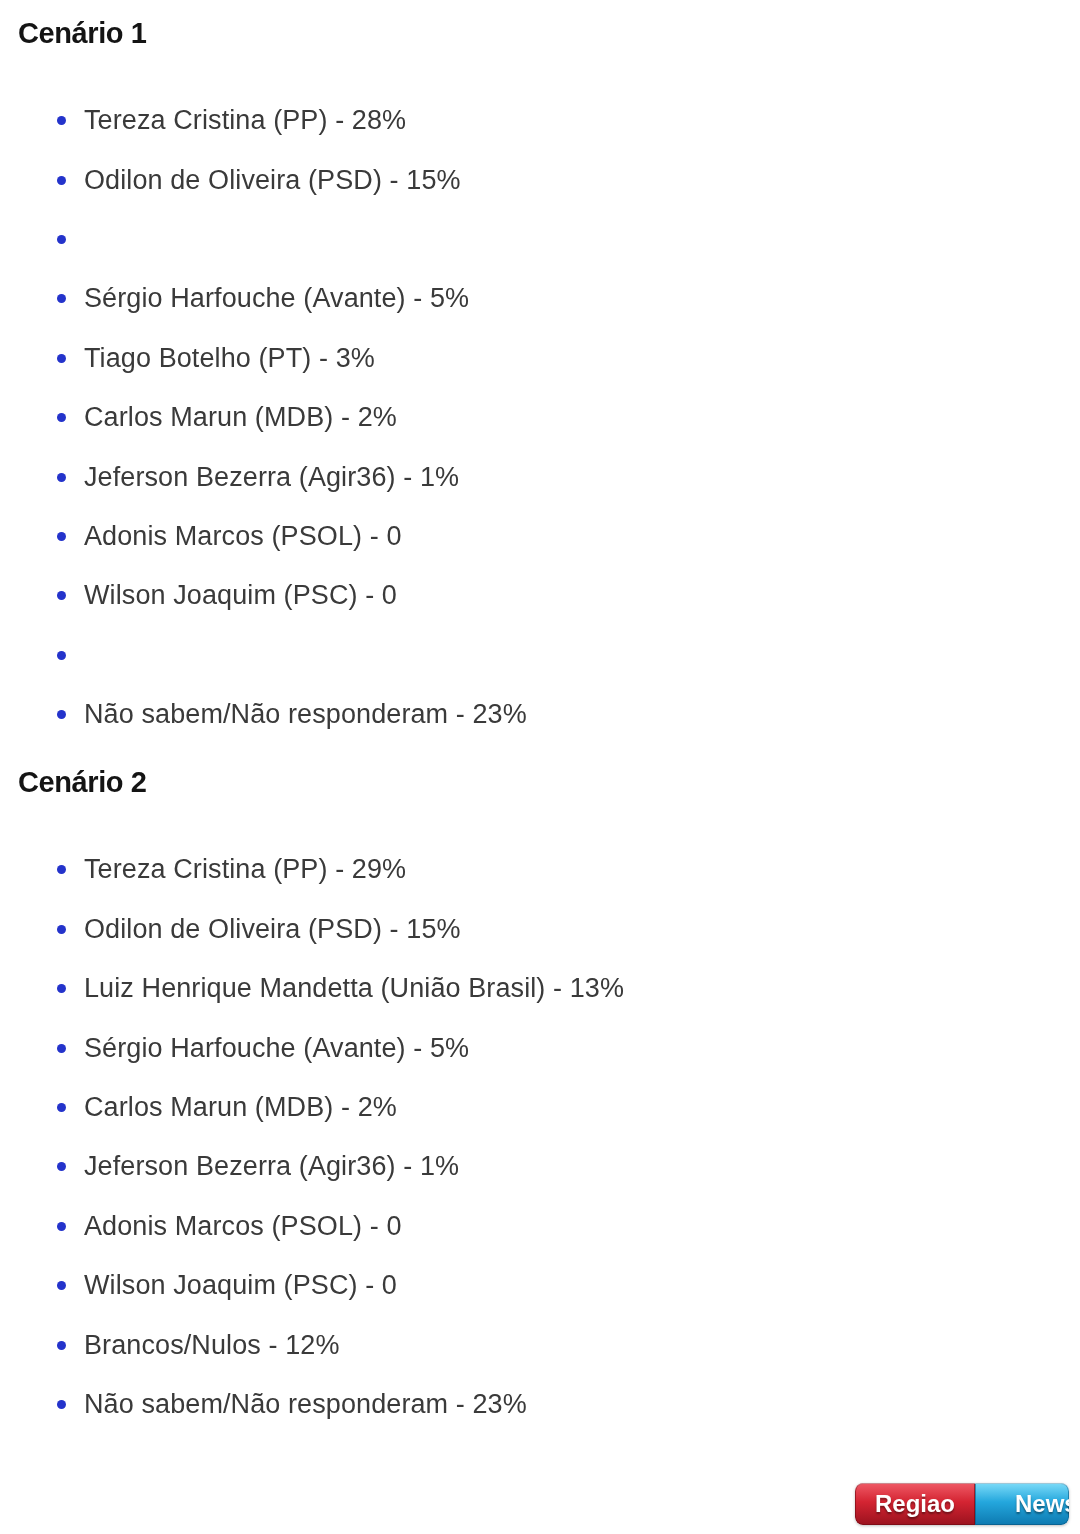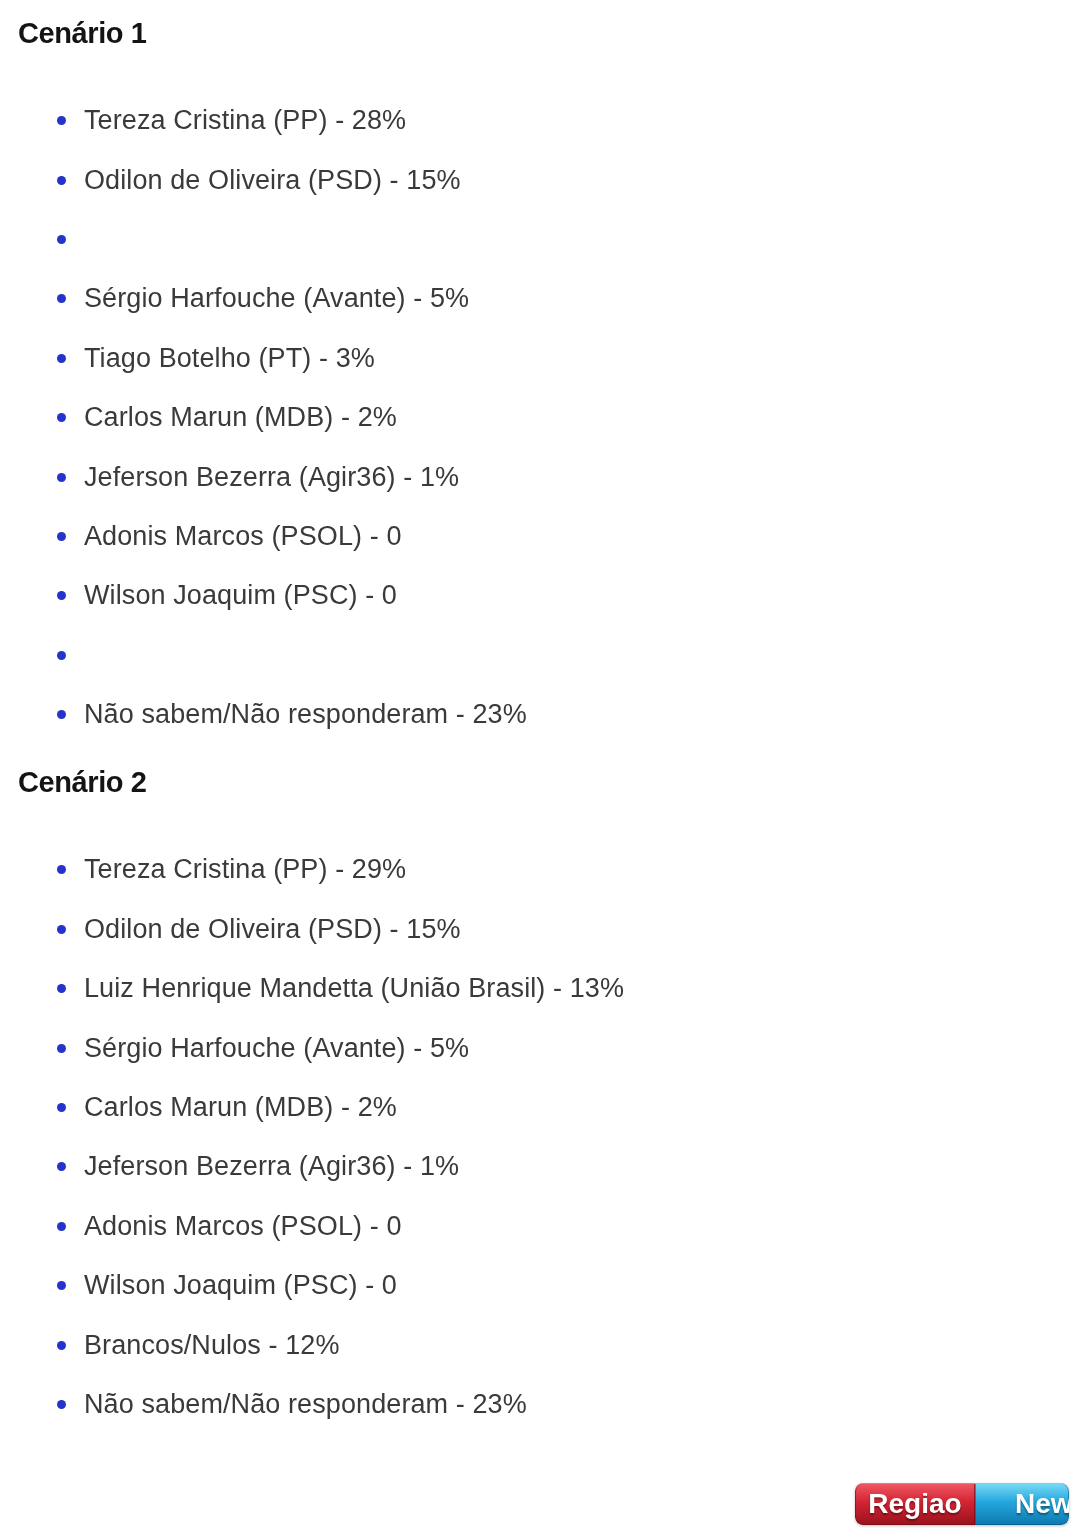--- a/index.html
+++ b/index.html
@@ -49,21 +49,21 @@
   .logo {
     position: absolute;
     left: 855px;
     top: 1483px;
     height: 42px;
     display: flex;
     border-radius: 8px;
     overflow: hidden;
     box-shadow: 0 1px 3px rgba(0,0,0,0.25);
     font-weight: 700;
-    font-size: 28px;
+    font-size: 24px;
     line-height: 42px;
     color: #ffffff;
     text-shadow: 0 2px 2px rgba(0,0,0,0.4);
   }
   .logo-red {
     display: block;
     width: 120px;
     text-align: center;
     background: linear-gradient(180deg, #ef5a66 0%, #d42432 45%, #9a121e 100%);
     box-shadow: inset 0 1px 0 rgba(255,255,255,0.45), inset 0 0 0 1px rgba(110,8,16,0.6);

